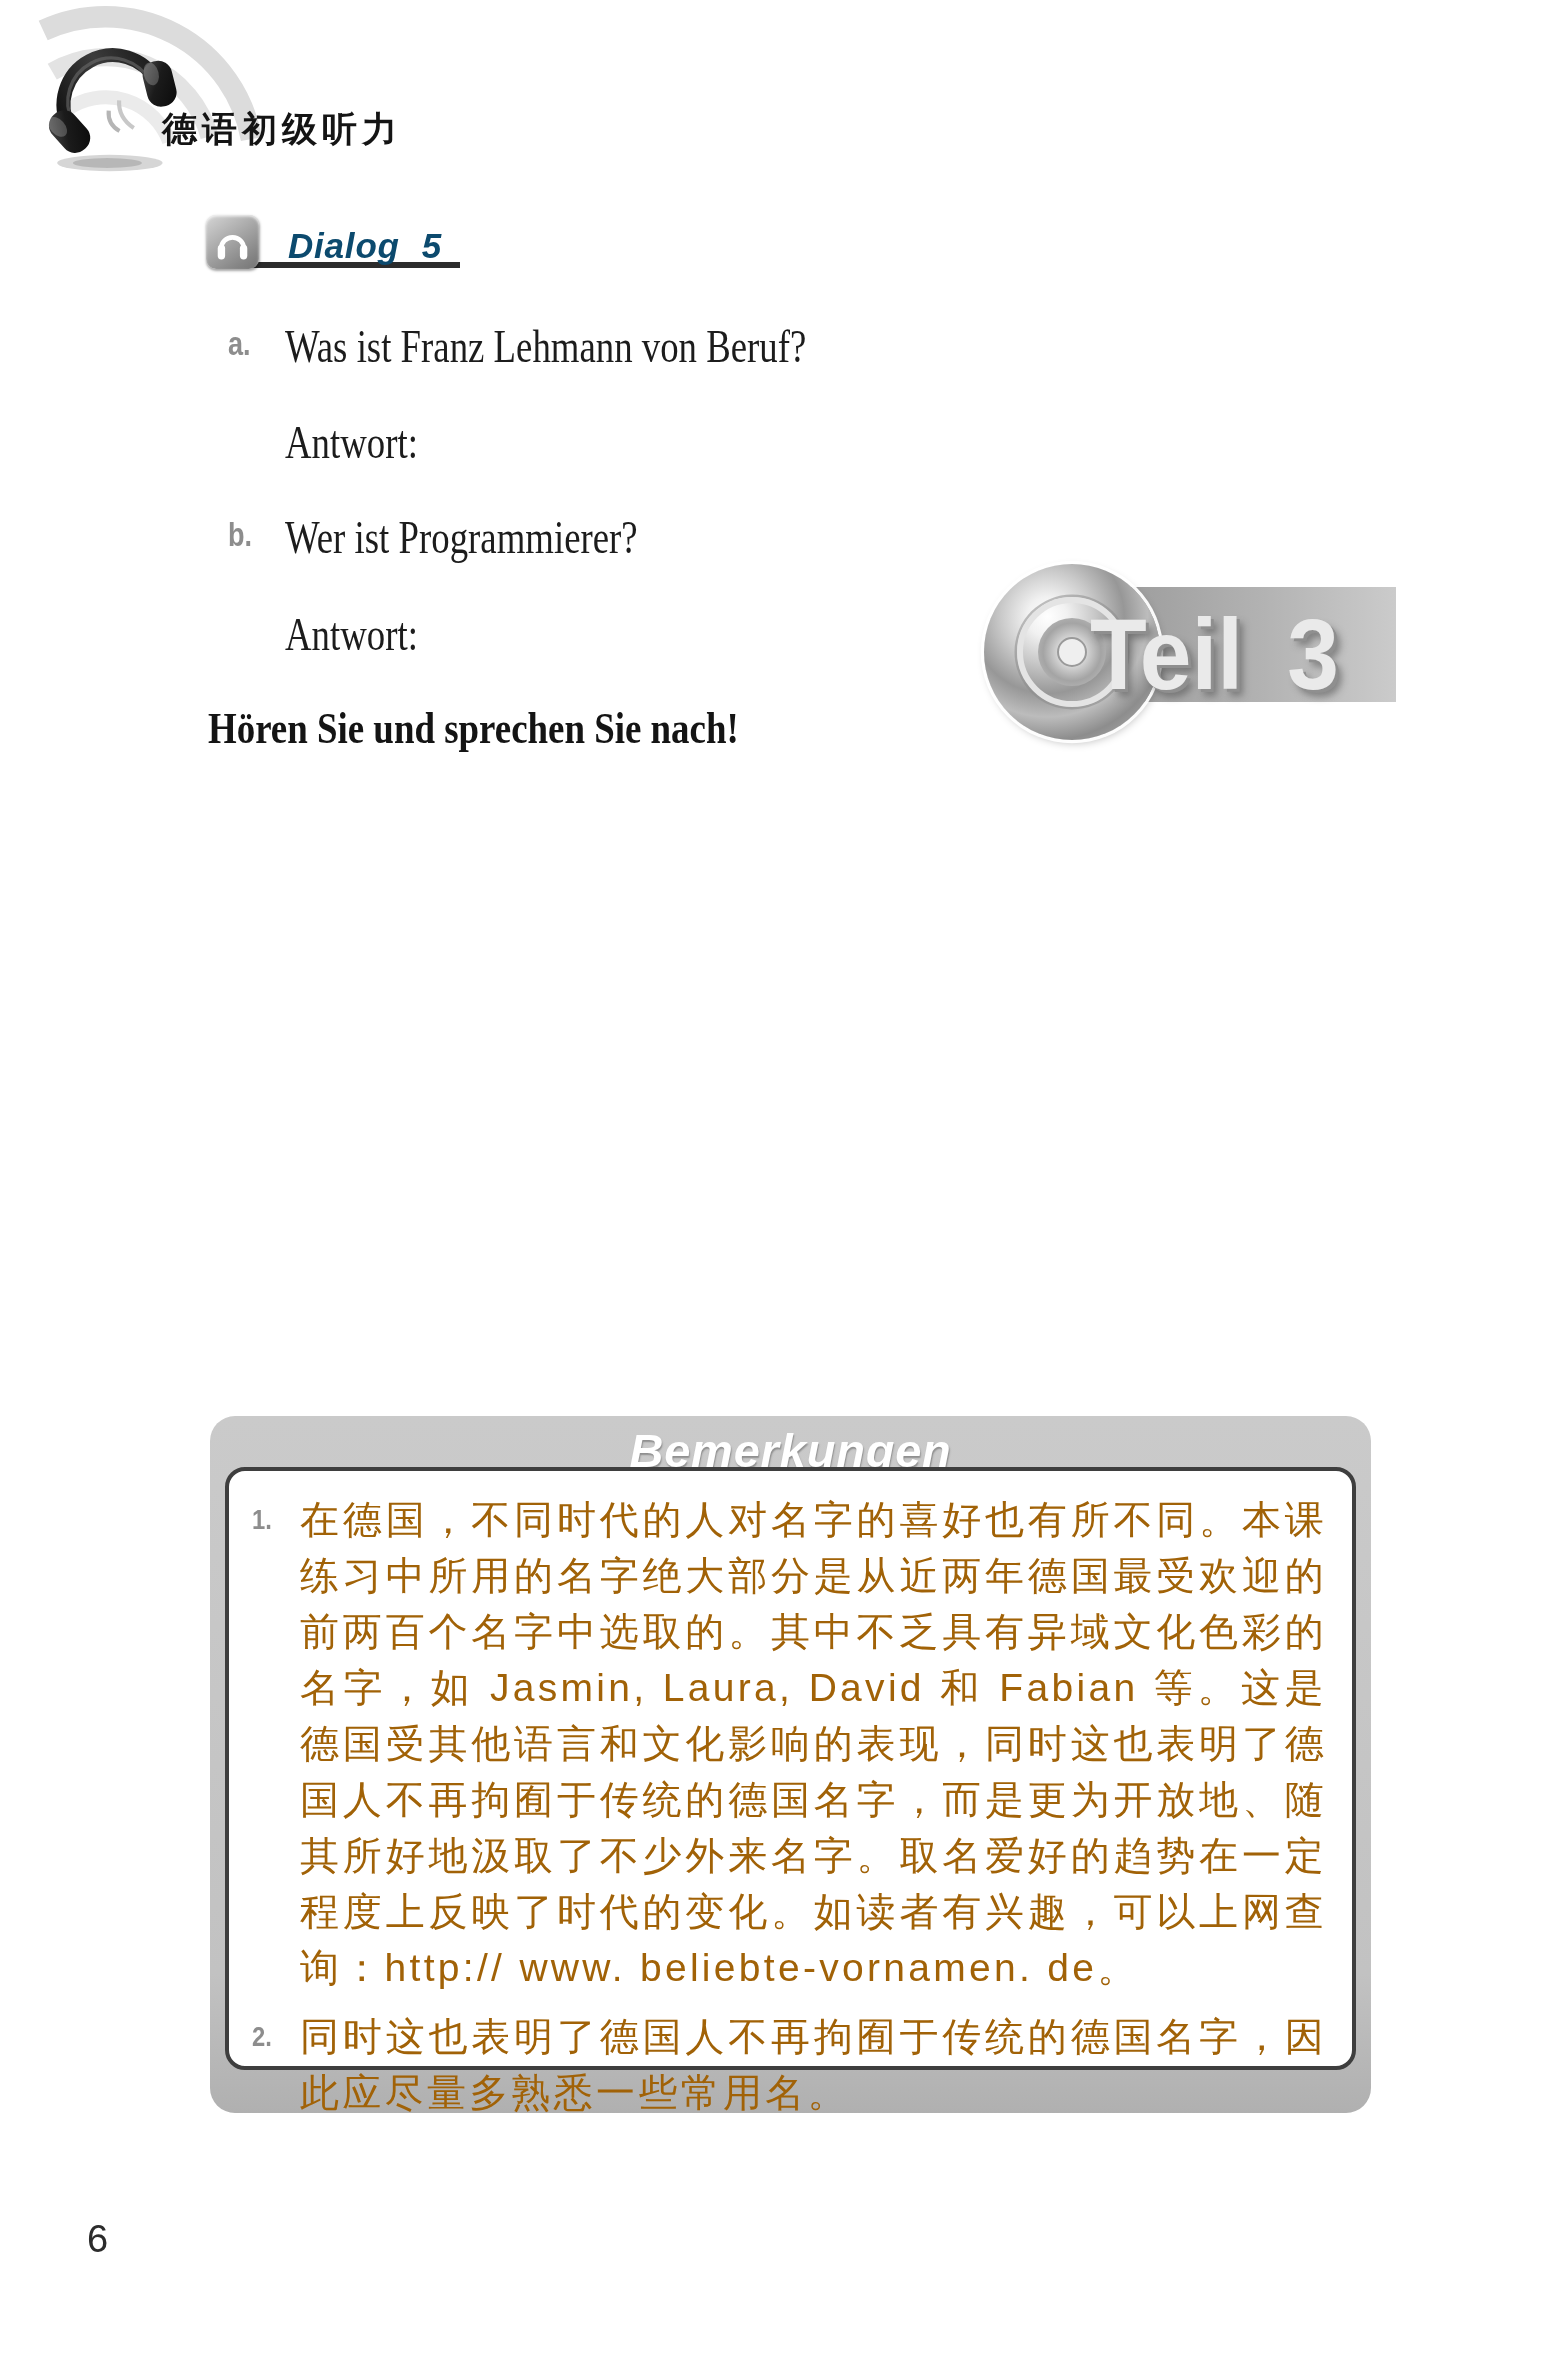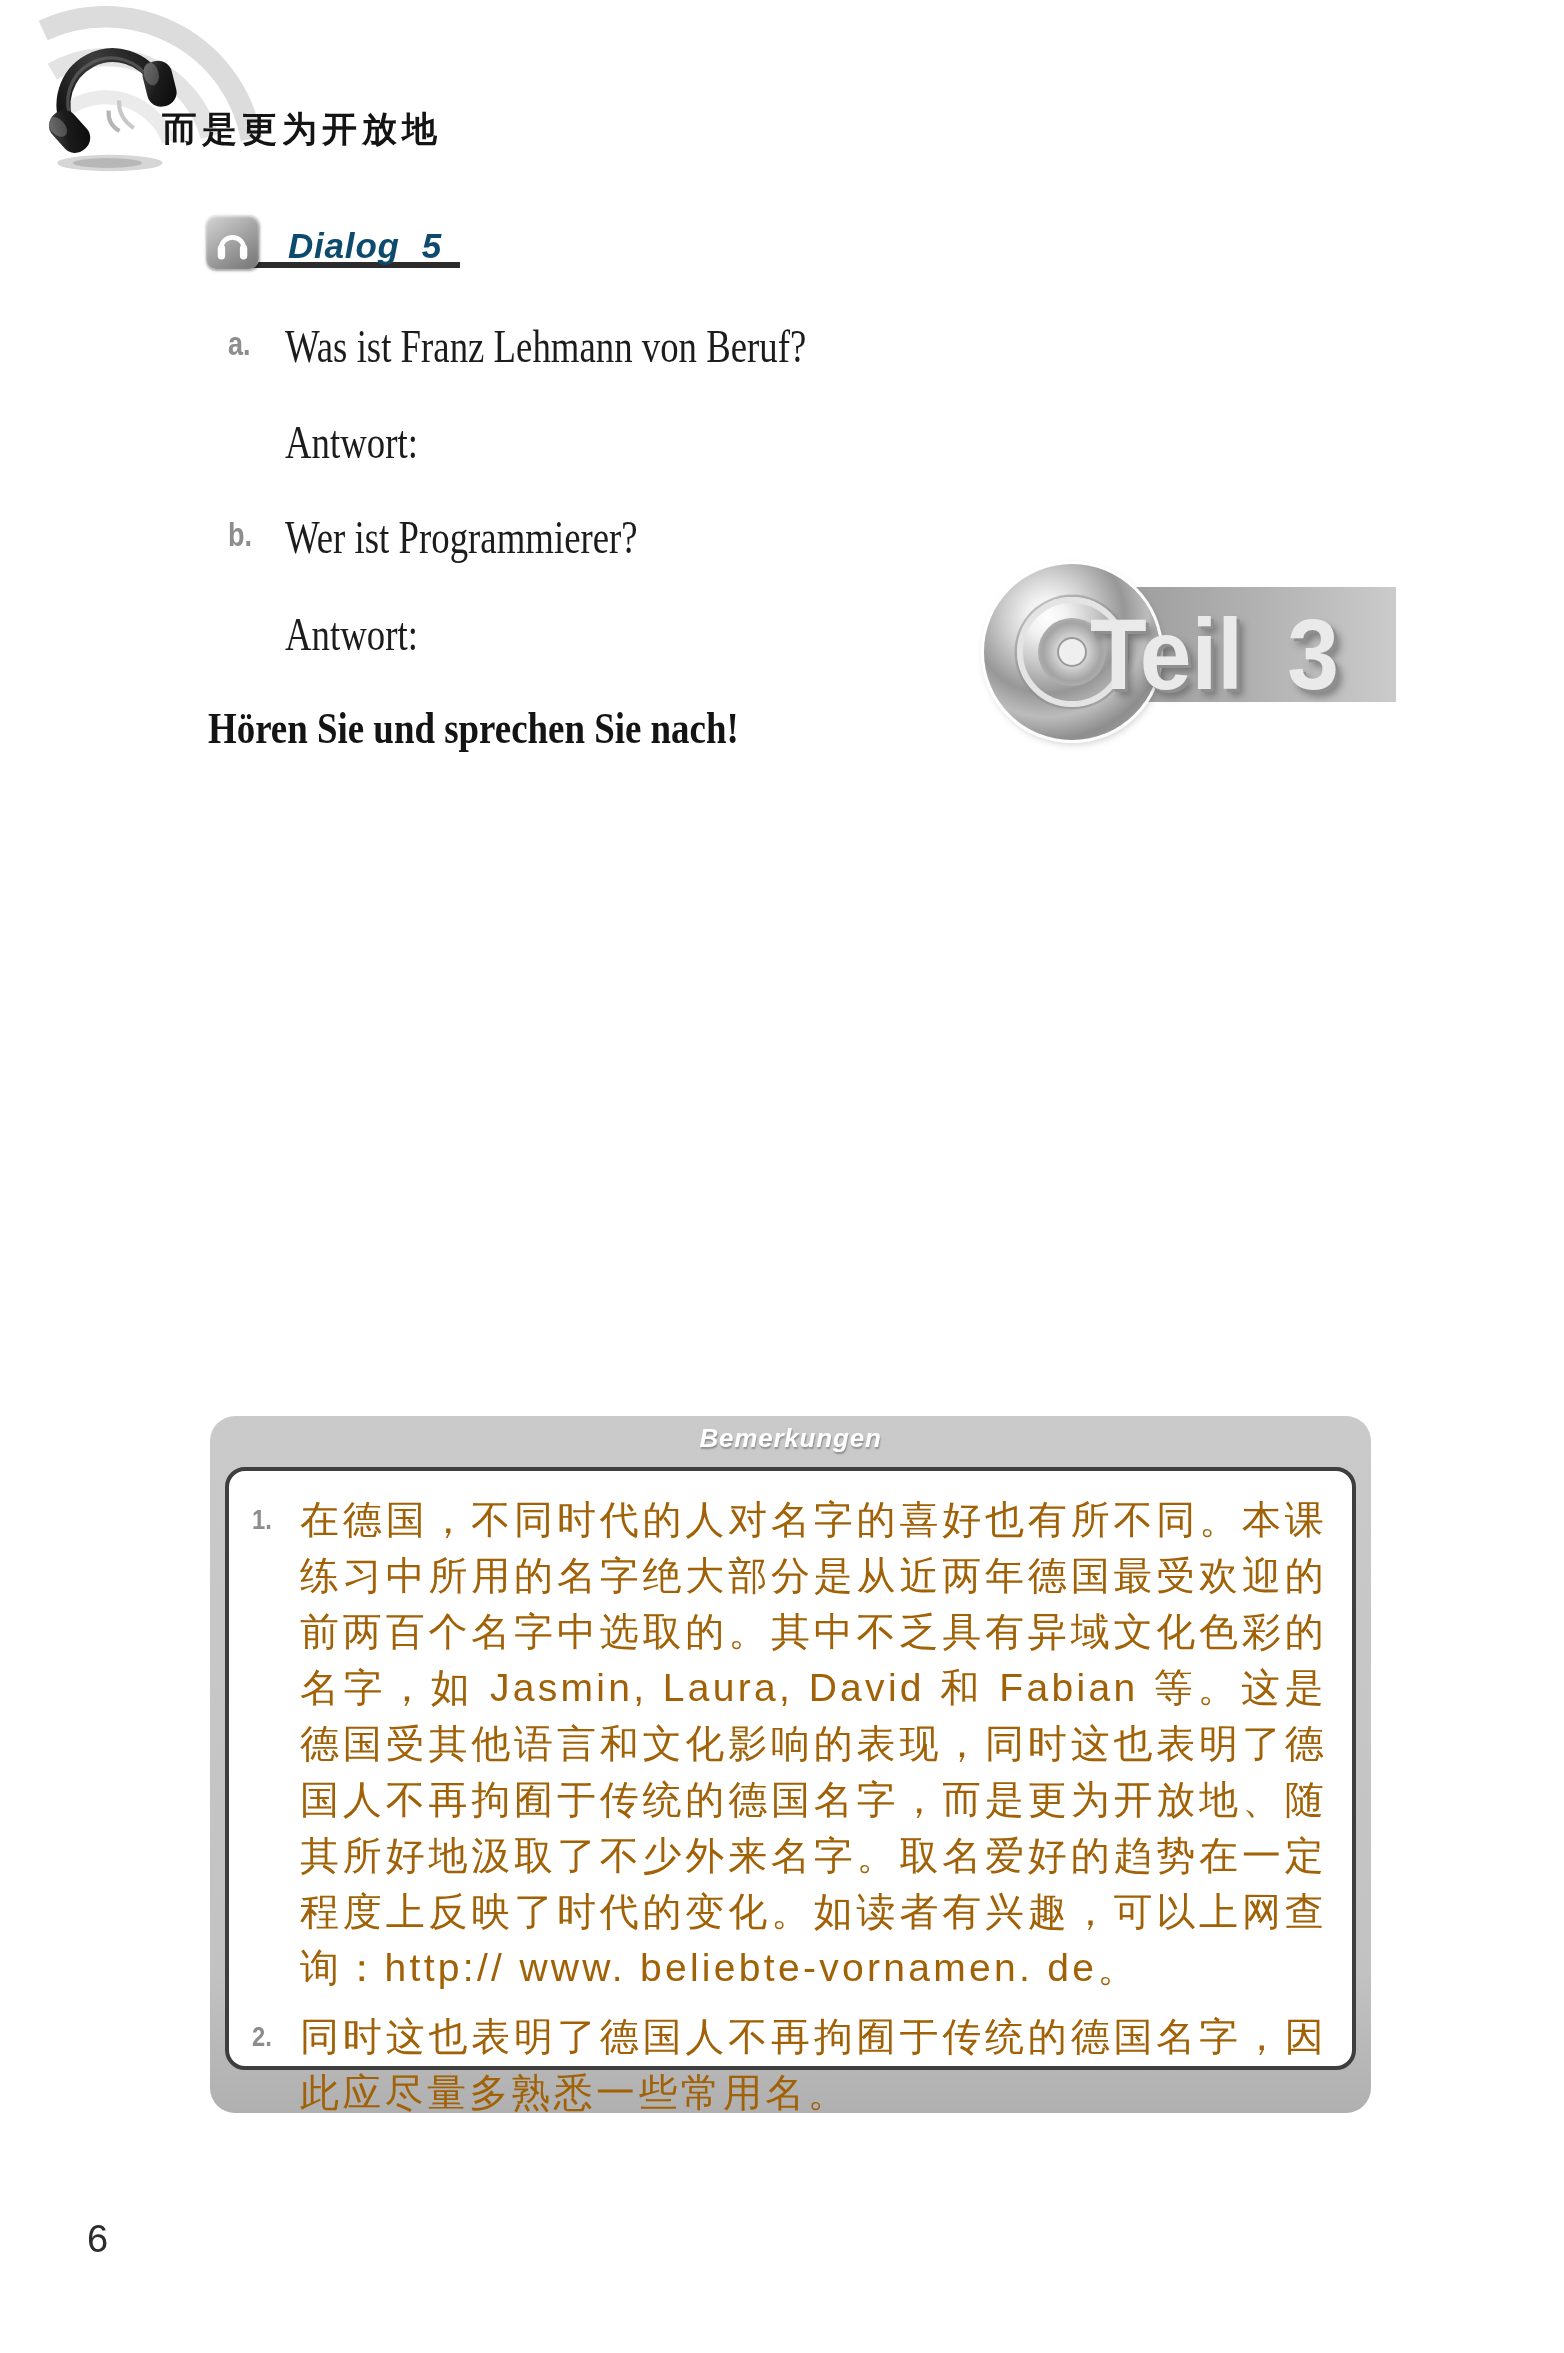--- a/index.html
+++ b/index.html
@@ -42,21 +42,21 @@
         text-shadow:3.3px 3.3px 0 #8f8f8f,6.6px 6.6px 7.4px rgba(70,70,70,.5);}
 
   .instruction{position:absolute;left:208px;top:702px;font-family:"Liberation Serif",serif;
         font-weight:700;font-size:45px;color:#141414;transform:scaleX(.82);transform-origin:left top;
         white-space:nowrap;}
 
   
   .bem-outer{position:absolute;left:210px;top:1416px;width:1161px;height:697px;border-radius:25px;
         background:linear-gradient(180deg,#cacaca 0%,#c2c2c2 80%,#b0b0b0 100%);}
   .bem-title{position:absolute;left:0;top:6.6px;width:100%;text-align:center;font-style:italic;
-        font-weight:700;font-size:26px;color:#ffffff;letter-spacing:0.8px;
+        font-weight:700;font-size:47px;color:#ffffff;letter-spacing:0.8px;
         text-shadow:0.8px 1.6px 1.6px rgba(110,110,110,.65);}
   .bem-inner{position:absolute;left:15px;top:51px;width:1131px;height:603px;box-sizing:border-box;
         background:#ffffff;border:4.1px solid #3e3e3e;border-radius:20px;padding:21.4px 25px 0 23px;}
   .bem-item{display:flex;}
   .bem-item.second{margin-top:13px;}
   .bem-num{flex:none;width:48px;font-weight:700;font-size:28px;line-height:56px;color:#8d8d8d;
         transform:scaleX(.85);transform-origin:left top;}
   .bem-text{flex:1;font-size:39px;line-height:56px;letter-spacing:3.3px;color:#a16207;
         text-align:justify;text-justify:inter-character;}
 
@@ -96,21 +96,21 @@
         <ellipse cx="38" cy="118" rx="9" ry="14" fill="#ffffff" opacity=".22"></ellipse>
       </g>
       <g transform="rotate(14 165 140)">
         <rect x="147" y="104" width="36" height="56" rx="17" fill="url(#cupgrad)"></rect>
         <ellipse cx="158" cy="118" rx="9" ry="14" fill="#ffffff" opacity=".22"></ellipse>
       </g>
       <path d="M 97 132 q -9 14 0 28" fill="none" stroke="#b5b5b5" stroke-width="5"></path>
       <path d="M 114 127 q -11 18 0 38" fill="none" stroke="#c8c8c8" stroke-width="5"></path>
     </g>
   </svg>
-  <div class="brand-title">而是更为开放地</div>
+  <div class="brand-title">德语初级听力</div>
 
   <div class="dialog-underline"></div>
   <div class="dialog-icon">
     <svg width="43" height="46" viewBox="0 0 64 66" xmlns="http://www.w3.org/2000/svg">
       <path d="M 15 43 A 17 17 0 0 1 49 43" fill="none" stroke="#ffffff" stroke-width="7"></path>
       <rect x="10" y="37" width="11" height="22" rx="5.5" fill="#ffffff"></rect>
       <rect x="43" y="37" width="11" height="22" rx="5.5" fill="#ffffff"></rect>
     </svg>
   </div>
   <div class="dialog-title">Dialog 5</div>

